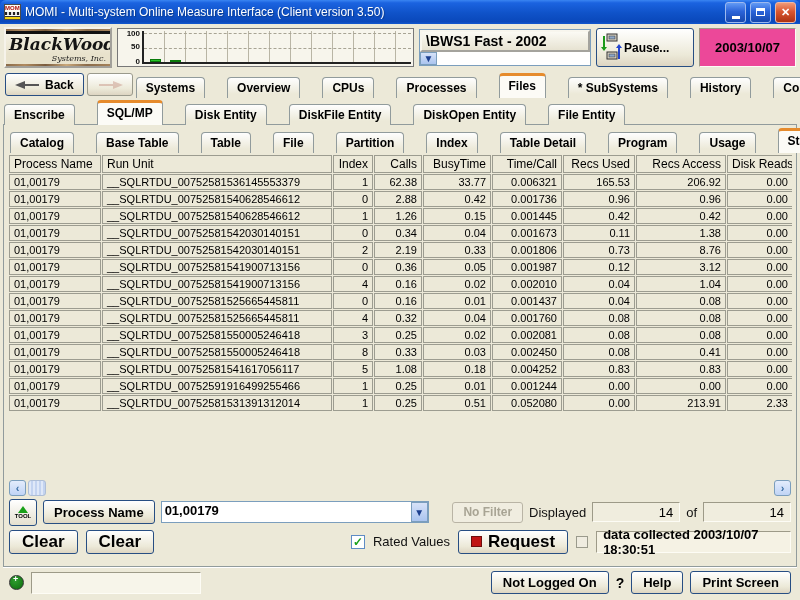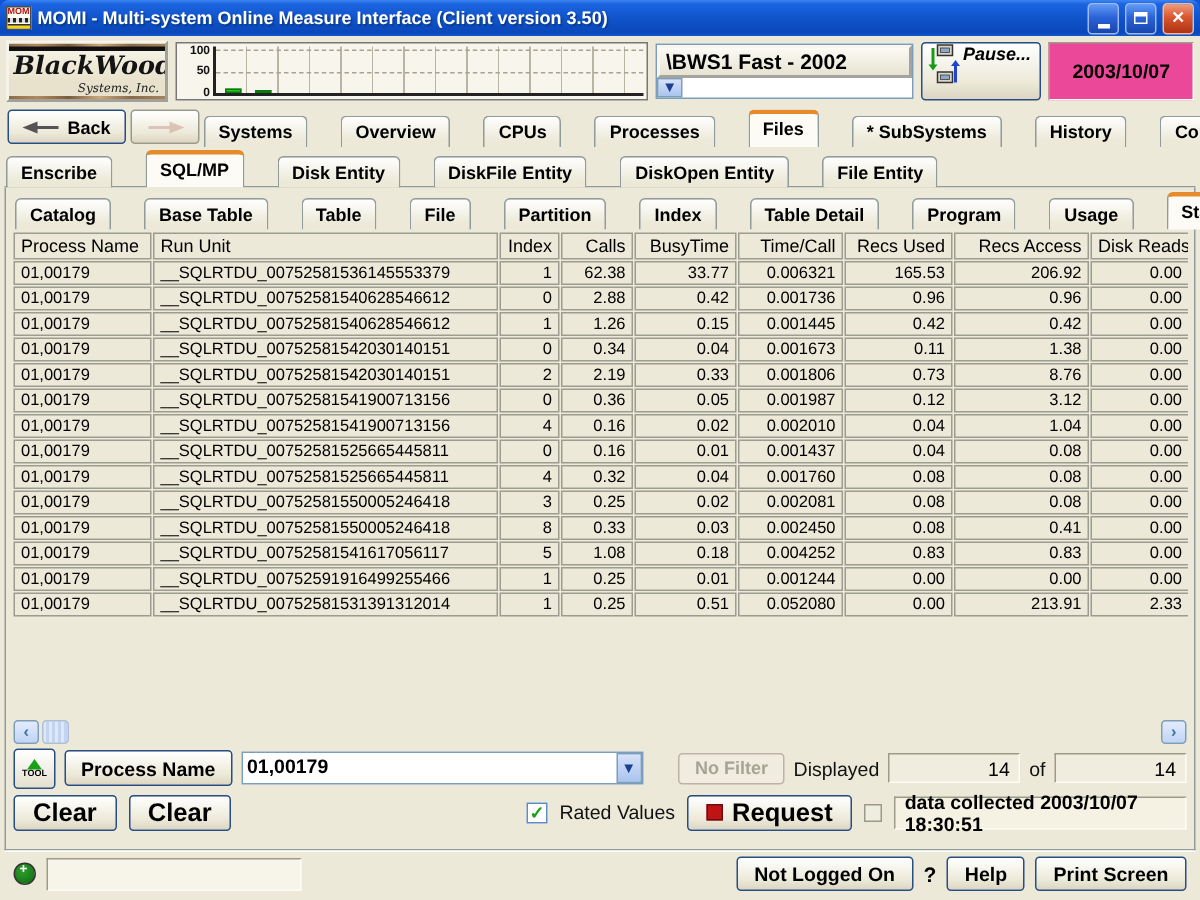--- a/index.html
+++ b/index.html
@@ -11,21 +11,21 @@
 
   
   .titlebar { height:24px; display:flex; align-items:center; gap:4px; padding:0 4px;
     background:linear-gradient(180deg,#3a85f2 0%,#1b63e0 12%,#0f52c8 55%,#0a48bb 90%,#1157cf 100%);
     border-radius:6px 6px 0 0; }
   .momi-ico { width:17px; height:16px; background:#fdfdf4; border:1px solid #4b4b4b;
     display:flex; flex-direction:column; overflow:hidden; flex:0 0 auto; }
   .momi-ico .m-txt { font-size:6px; font-weight:bold; color:#b01010; line-height:6px; letter-spacing:0; }
   .momi-ico .m-bar1 { height:3px; background:repeating-linear-gradient(90deg,#222 0 2px,#ddd 2px 4px); margin-top:1px;}
   .momi-ico .m-bar2 { height:4px; background:#f3d313; border-top:1px solid #333; margin-top:1px;}
-  .titletext { color:#fff; font-weight:bold; font-size:12px; flex:1;
+  .titletext { color:#fff; font-weight:normal; font-size:12px; flex:1;
     text-shadow:1px 1px 1px #0a3a8c; white-space:nowrap; overflow:hidden; }
   .winbtn { width:21px; height:21px; border-radius:3px; border:1px solid #9db9ef;
     color:#fff; font-weight:bold; display:flex; align-items:center; justify-content:center;
     font-size:11px; line-height:1; }
   .winbtn.blue { background:linear-gradient(180deg,#629af5 0%,#2b63d8 45%,#1747ad 100%); }
   .winbtn.red  { background:linear-gradient(180deg,#f09a78 0%,#d9562f 45%,#ad3312 100%); border-color:#efb8a4; }
   .glyph-min { width:8px; height:3px; background:#fff; align-self:flex-end; margin:0 auto 3px auto; }
   .glyph-restore { width:9px; height:8px; border:1px solid #fff; border-top:3px solid #fff; background:transparent; }
 
   
@@ -45,22 +45,22 @@
     overflow:hidden; }
   .chart-hline { position:absolute; left:0; right:0; height:0;
     border-top:1px dashed #a8a494; }
   .ytick { position:absolute; left:2px; width:20px; text-align:right; font-size:8px; font-weight:bold; color:#111; }
   .cbar { position:absolute; bottom:0; width:11px; background:#27c427; border:1px solid #0a7a0a; }
   .syscombo { width:172px; display:flex; margin:2px 0; border:1px solid #7b9ebd; background:#fff;flex-direction:column; }
   .syscombo .sysval { flex:1; border:2px outset #f8f6ee; background:linear-gradient(180deg,#fbfaf4,#e7e3d2);
     font-weight:bold; font-size:14px; display:flex; align-items:center; padding:0 4px; white-space:nowrap; }
   .combo-arrow { width:17px; display:flex; align-items:center; justify-content:center;
     background:linear-gradient(180deg,#d7e2f8,#aac4ef); border:1px solid #7b9ebd; color:#1d3f8f; font-size:10px; }
-  .pausebtn { width:80px; border:1px solid #274e83; border-radius:3px; margin:1px 0;
-    background:linear-gradient(180deg,#fff,#ece9d8 70%,#ddd5c2); display:flex; gap:2px; padding:0 3px;font-style:italic; }
+  .pausebtn { width:98px; border:1px solid #274e83; border-radius:3px; margin:1px 0;
+    background:linear-gradient(180deg,#fff,#ece9d8 70%,#ddd5c2); display:flex; align-items:center; gap:2px; padding:0 3px; }
   .pausebtn .plabel { font-weight:bold; font-size:12px; }
   .datetime { width:97px; display:flex; flex-direction:column; gap:1px; margin:1px 0; }
   .dtbox { flex:1; border:1px solid; border-color:#9d9a88 #fdfcf5 #fdfcf5 #9d9a88; background:#ec4899;
     display:flex; align-items:center; justify-content:center; font-weight:bold; }
   .dtbox.date { font-size:13px; }
   .dtbox.time { font-size:16px; }
 
   
   .navwrap { flex:1; display:flex; flex-direction:column; background:#ece9d8; padding:0 3px; }
   .toolbar { height:27px; display:flex; align-items:flex-end; gap:3px; padding:1px 2px 0 2px; }

